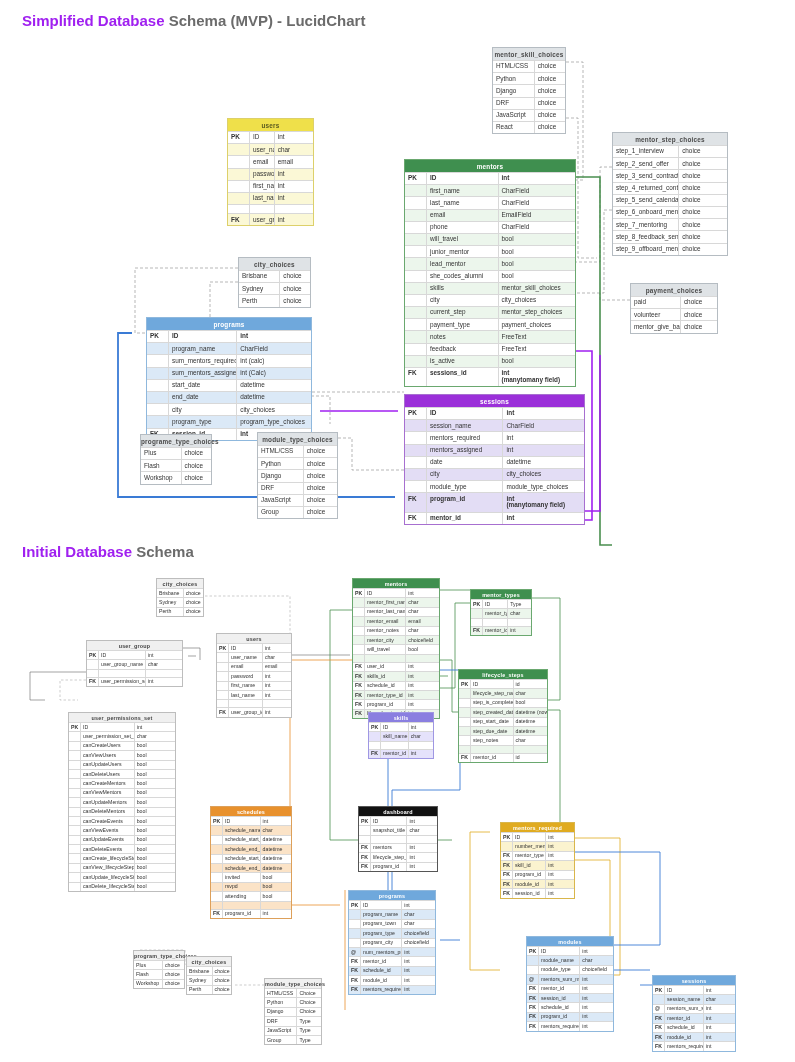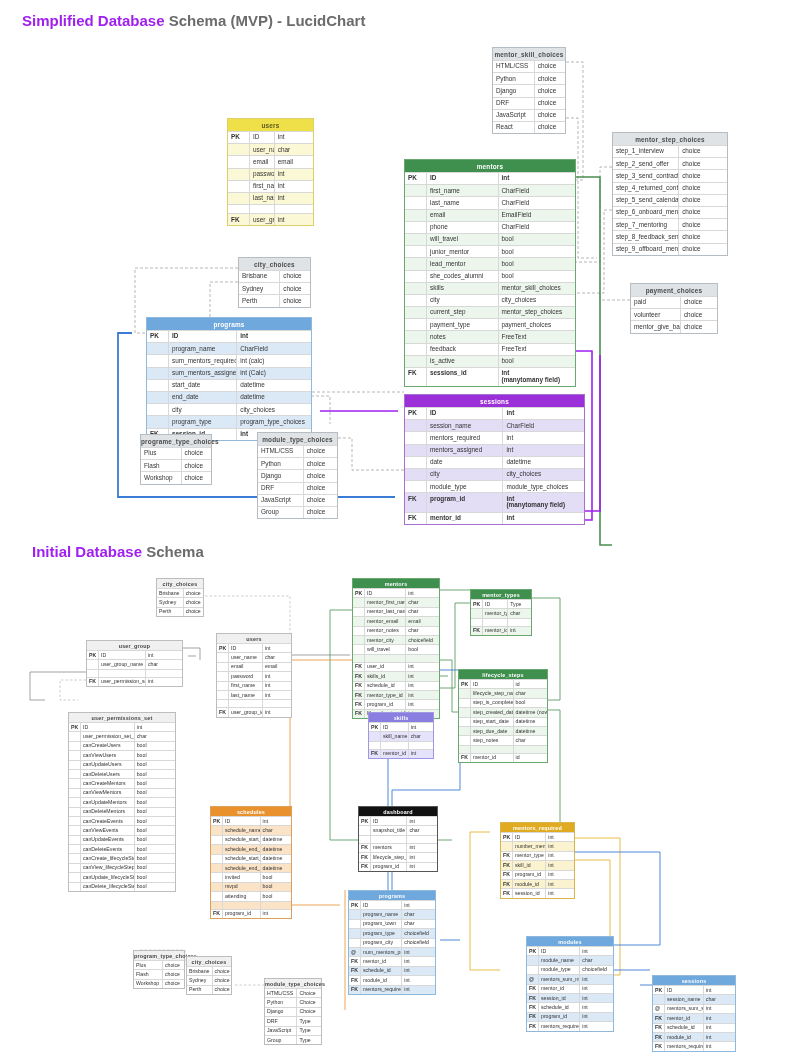--- a/index.html
+++ b/index.html
@@ -3,21 +3,21 @@
 <meta charset="utf-8">
 <style>
   html,body{margin:0;padding:0;background:#ffffff;}
   body{width:795px;height:1062px;position:relative;font-family:"Liberation Sans",sans-serif;color:#333;overflow:hidden;}
   .page{position:relative;width:658px;height:1062px;}
 
   
   .heading{position:absolute;font-size:15px;font-weight:bold;color:#6b6b6b;white-space:nowrap;}
   .heading .accent{color:#a020f0;}
   #h1{left:22px;top:12px;}
-  #h2{left:32px;top:543px;}
+  #h2{left:22px;top:543px;}
 
   
   .tbl{position:absolute;border:1px solid #b9b9b9;background:#fff;box-sizing:border-box;}
   .tbl .cap{font-size:5.4px;text-align:center;padding:1.5px 0;font-weight:bold;letter-spacing:.2px;}
   .tbl .row{display:flex;font-size:5.2px;line-height:1;border-top:1px solid #d8d8d8;}
   .tbl .row>div{padding:1.6px 2px;box-sizing:border-box;overflow:hidden;white-space:nowrap;}
   .tbl .k{width:12px;flex:0 0 12px;border-right:1px solid #d8d8d8;font-weight:bold;}
   .tbl .n{flex:1 1 auto;border-right:1px solid #d8d8d8;}
   .tbl .t{width:38%;flex:0 0 38%;}
   .tbl .row.blank>div{height:7px;}

